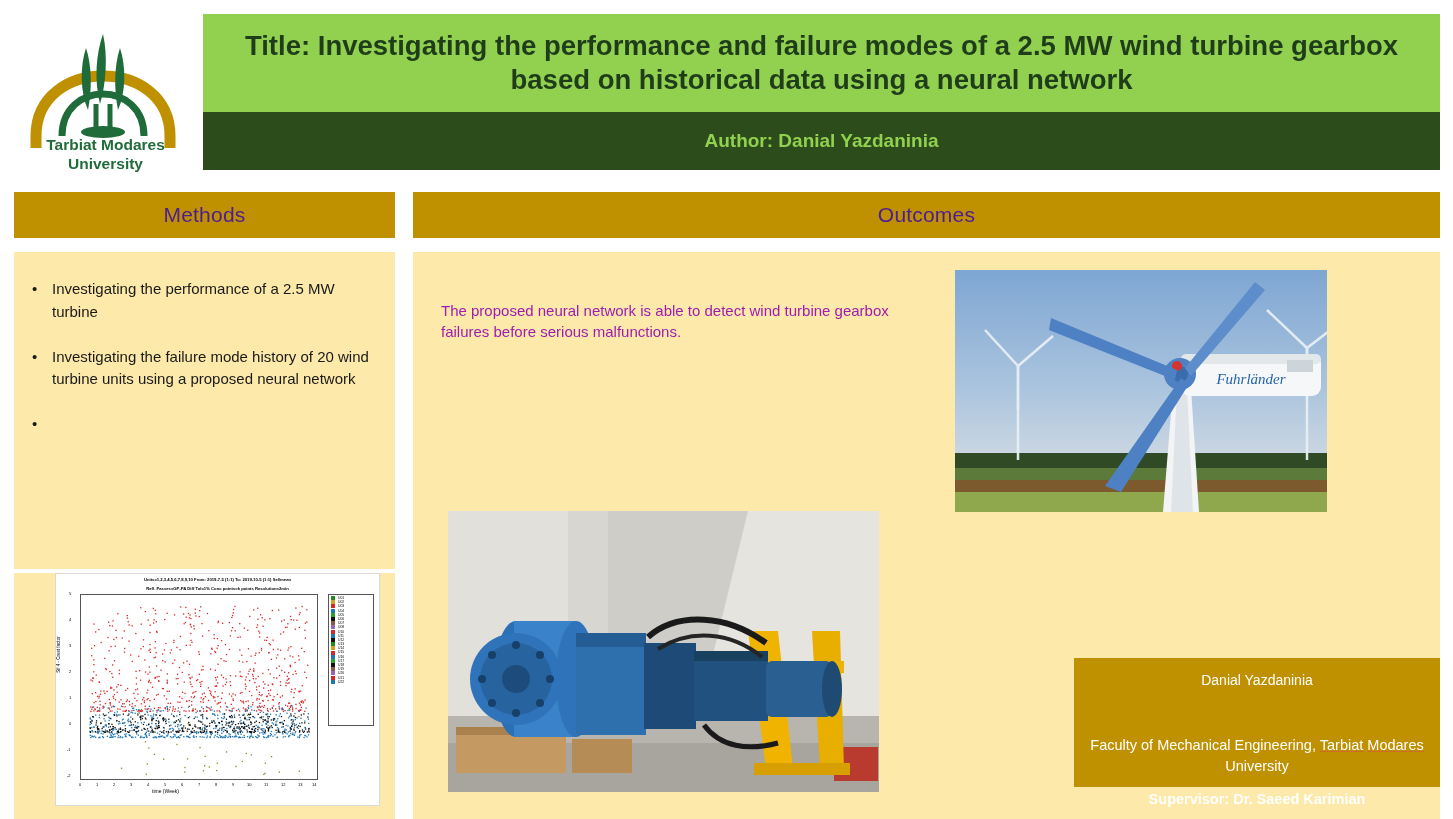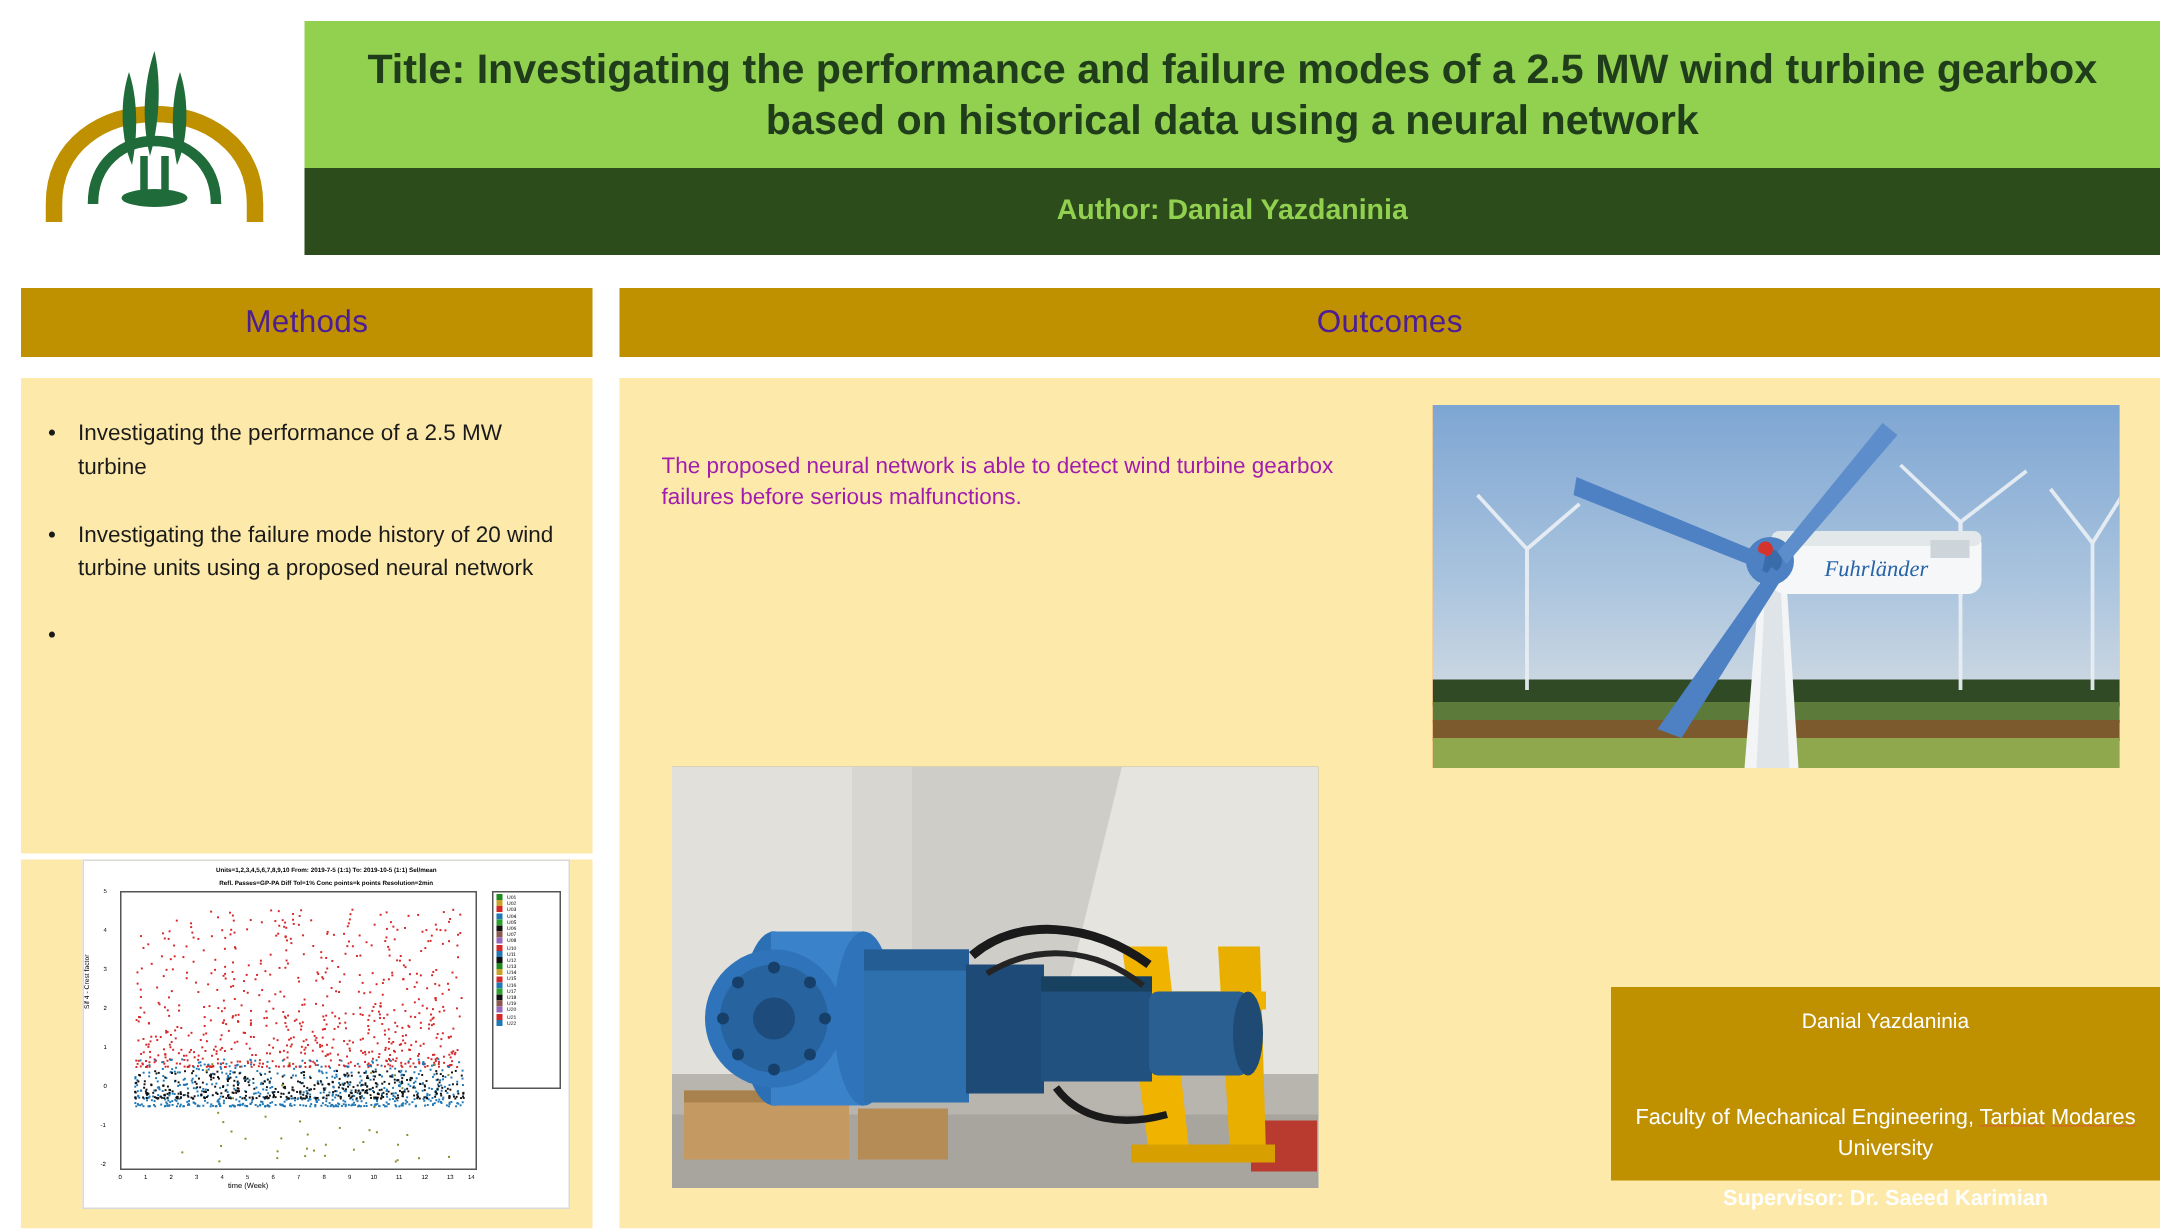--- a/index.html
+++ b/index.html
@@ -153,23 +153,23 @@
   }
 
   
   .img-frame {
     position: absolute;
     overflow: hidden;
   }
   #turbine-photo {
     left: 955px;
     top: 270px;
-    width: 458px;
+    width: 372px;
     height: 242px;
-    background: #fdba74;
+    background: #a3a3a3;
   }
   #gearbox-photo {
     left: 448px;
     top: 511px;
     width: 431px;
     height: 281px;
     background: #b9b7b2;
   }
   #scatter-plot {
     left: 55px;
@@ -281,20 +281,24 @@
     <path d="M18 128 L18 140 M152 128 L152 140" stroke="#bf9000" stroke-width="11" fill="none"></path>
 
     <path d="M44 128 C44 72, 126 72, 126 128" fill="none" stroke="#1f6b3a" stroke-width="7"></path>
 
     <path d="M85 26 C78 46, 76 72, 82 96 C88 76, 90 48, 85 26 Z" fill="#1f6b3a"></path>
     <path d="M68 40 C62 58, 62 84, 70 102 C74 82, 74 58, 68 40 Z" fill="#1f6b3a"></path>
     <path d="M102 40 C108 58, 108 84, 100 102 C96 82, 96 58, 102 40 Z" fill="#1f6b3a"></path>
     <path d="M78 96 L78 126 M92 96 L92 126" stroke="#1f6b3a" stroke-width="5" fill="none"></path>
     <ellipse cx="85" cy="124" rx="22" ry="6" fill="#1f6b3a"></ellipse>
   </svg>
+  <div style="position:absolute;left:0;top:128px;width:175px;text-align:center;font-size:15.5px;font-weight:bold;color:#1f6b3a;line-height:1.2;">
+    <span>Tarbiat Modares</span><br>
+    <span>University</span>
+  </div>
 </div>
 
 <div class="title-banner">
   <div class="title-text">Title: Investigating the performance and failure modes of a 2.5 MW wind turbine gearbox based on historical data using a neural network</div>
 </div>
 
 <div class="author-banner">
   <div class="author-text">Author: Danial Yazdaninia</div>
 </div>
 

